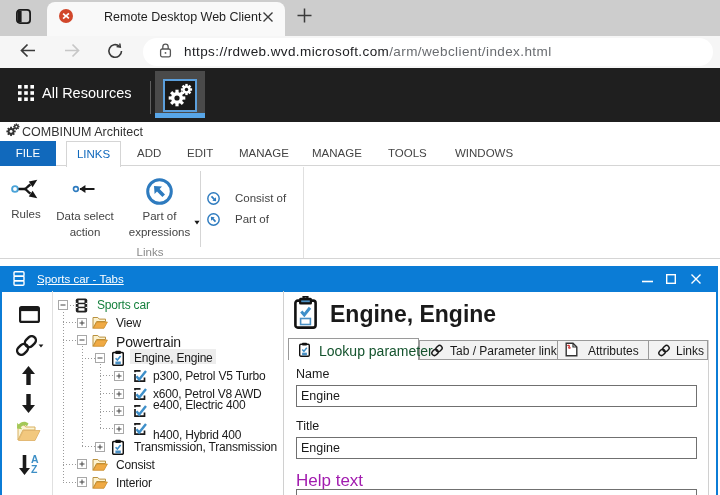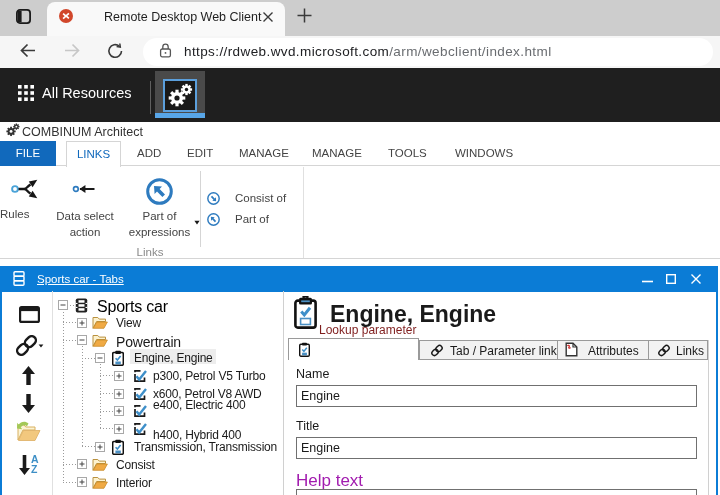--- a/index.html
+++ b/index.html
@@ -143,21 +143,21 @@
 <div class="abs" style="left:455px;top:141px;height:25px;color:#444;font-size:11.5px;line-height:25px;">WINDOWS</div>
 
 <div class="abs" style="left:0;top:167px;width:720px;height:92px;background:#fff;border-bottom:1px solid #d5d5d5;"></div>
 
 <svg class="abs" style="left:11px;top:179px;" width="27" height="20" viewBox="0 0 27 20">
   <circle cx="4" cy="10" r="2.9" fill="none" stroke="#4aa3d8" stroke-width="1.9"></circle>
   <path d="M7.5 10 H13 C16 10 15.5 8 19.5 5.5 M13 10 C16 10 15.5 12 19.5 14.5" fill="none" stroke="#161616" stroke-width="2.3"></path>
   <path d="M26.3 0.8 L17.8 2.4 L21.6 8.2 Z" fill="#161616"></path>
   <path d="M26.3 19.2 L17.8 17.6 L21.6 11.8 Z" fill="#161616"></path>
 </svg>
-<div class="abs" style="left:0px;top:208px;width:52px;text-align:left;font-size:11.5px;color:#444;">Rules</div>
+<div class="abs" style="left:0px;top:208px;width:52px;text-align:center;font-size:11.5px;color:#444;">Rules</div>
 
 <svg class="abs" style="left:72px;top:184px;" width="25" height="10" viewBox="0 0 26 11">
   <circle cx="3.5" cy="5.5" r="2.6" fill="none" stroke="#2e7bbf" stroke-width="1.8"></circle>
   <path d="M8 5.5 H24" stroke="#1a1a1a" stroke-width="2.2"></path>
   <path d="M14 1 L7.5 5.5 L14 10 Z" fill="#1a1a1a"></path>
 </svg>
 <div class="abs" style="left:54px;top:208px;width:62px;text-align:center;font-size:11.5px;color:#444;line-height:16px;">Data select<br>action</div>
 
 <svg class="abs" style="left:146px;top:178px;" width="27" height="27" viewBox="0 0 27 27">
   <circle cx="13.5" cy="13.5" r="11.8" fill="none" stroke="#2e7bbf" stroke-width="3"></circle>
@@ -256,21 +256,21 @@
 <div class="abs" style="left:558px;top:340px;width:91px;height:20px;background:#f2f2f2;border:1px solid #9a9a9a;border-left:none;"></div>
 <div class="abs" style="left:649px;top:340px;width:59px;height:20px;background:#f2f2f2;border:1px solid #9a9a9a;border-left:none;"></div>
 <div class="abs" style="left:288px;top:338px;width:131px;height:22px;background:#fff;border:1px solid #9a9a9a;border-bottom:none;"></div>
 
 <svg class="abs" style="left:299px;top:342px;" width="11" height="15" viewBox="0 0 11 15">
   <rect x="0.7" y="2.2" width="9.6" height="12" rx="1.2" fill="#fff" stroke="#111" stroke-width="1.4"></rect>
   <rect x="3" y="0.7" width="5" height="2.9" rx="0.8" fill="#111"></rect>
   <path d="M3.3 7.6 L4.9 9.4 L7.8 5.7" fill="none" stroke="#3e8fc9" stroke-width="1.5"></path>
   <rect x="3.1" y="10.7" width="4.8" height="2.6" fill="#4a90c4"></rect>
 </svg>
-<div class="abs" style="left:319px;top:323px;font-size:12px;color:#7f1d1d;">Lookup parameter</div>
+<div class="abs" style="left:319px;top:343px;font-size:14px;color:#14532d;">Lookup parameter</div>
 
 <svg class="abs" style="left:430px;top:344px;" width="14" height="13" viewBox="0 0 25 23">
   <g transform="rotate(-45 12.5 11.5)" fill="none" stroke="#1a1a1a" stroke-width="2.6">
     <rect x="1.5" y="7" width="12" height="9" rx="4.5"></rect>
     <rect x="11.5" y="7" width="12" height="9" rx="4.5"></rect>
   </g>
 </svg>
 <div class="abs" style="left:450px;top:344px;font-size:12px;color:#1a1a1a;">Tab / Parameter link</div>
 
 <svg class="abs" style="left:565px;top:342px;" width="13" height="15" viewBox="0 0 13 15">
@@ -409,21 +409,21 @@
 </svg>
 <svg class="abs" style="left:133px;top:404px;" width="14" height="14" viewBox="0 0 14 14">
   <path d="M2 5 V12.2 H11.5 V8.5 M2 3.2 V1.8 H7.5" fill="none" stroke="#1a1a1a" stroke-width="1.7"></path>
   <path d="M3.5 7.2 L6.2 10.6 L13 2" fill="none" stroke="#3e8fc9" stroke-width="2.4"></path>
 </svg>
 <svg class="abs" style="left:133px;top:422px;" width="14" height="14" viewBox="0 0 14 14">
   <path d="M2 5 V12.2 H11.5 V8.5 M2 3.2 V1.8 H7.5" fill="none" stroke="#1a1a1a" stroke-width="1.7"></path>
   <path d="M3.5 7.2 L6.2 10.6 L13 2" fill="none" stroke="#3e8fc9" stroke-width="2.4"></path>
 </svg>
 
-<div class="abs" style="left:97px;top:298px;font-size:16px;letter-spacing:-0.2px;color:#000000;">Sports car</div>
+<div class="abs" style="left:97px;top:298px;font-size:12px;letter-spacing:-0.2px;color:#15803d;">Sports car</div>
 <div class="abs" style="left:116px;top:316px;font-size:12px;letter-spacing:-0.2px;color:#1a1a1a;">View</div>
 <div class="abs" style="left:116px;top:334px;font-size:14px;letter-spacing:-0.2px;color:#1a1a1a;">Powertrain</div>
 <div class="abs" style="left:134px;top:351px;font-size:12px;letter-spacing:-0.2px;color:#1a1a1a;">Engine, Engine</div>
 <div class="abs" style="left:153px;top:369px;font-size:12px;letter-spacing:-0.2px;color:#1a1a1a;">p300, Petrol V5 Turbo</div>
 <div class="abs" style="left:153px;top:387px;font-size:12px;letter-spacing:-0.2px;color:#1a1a1a;">x600, Petrol V8 AWD</div>
 <div class="abs" style="left:153px;top:428px;font-size:12px;letter-spacing:-0.2px;color:#1a1a1a;">h400, Hybrid 400</div>
 <div class="abs" style="left:153px;top:398px;font-size:12px;letter-spacing:-0.2px;color:#1a1a1a;">e400, Electric 400</div>
 <div class="abs" style="left:134px;top:440px;font-size:12px;letter-spacing:-0.2px;color:#1a1a1a;">Transmission, Transmission</div>
 <div class="abs" style="left:116px;top:458px;font-size:12px;letter-spacing:-0.2px;color:#1a1a1a;">Consist</div>
 <div class="abs" style="left:116px;top:476px;font-size:12px;letter-spacing:-0.2px;color:#1a1a1a;">Interior</div>

